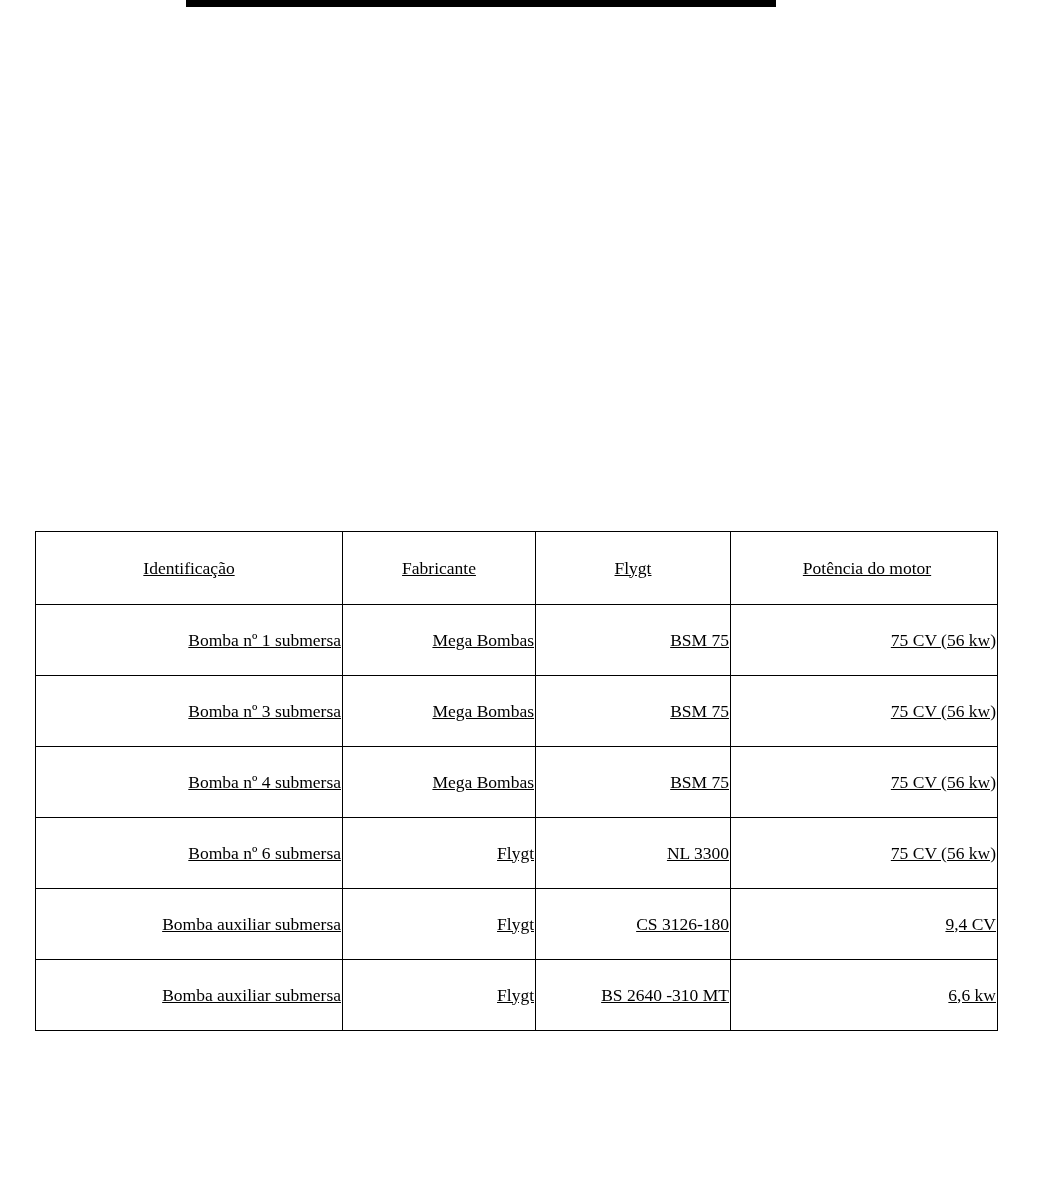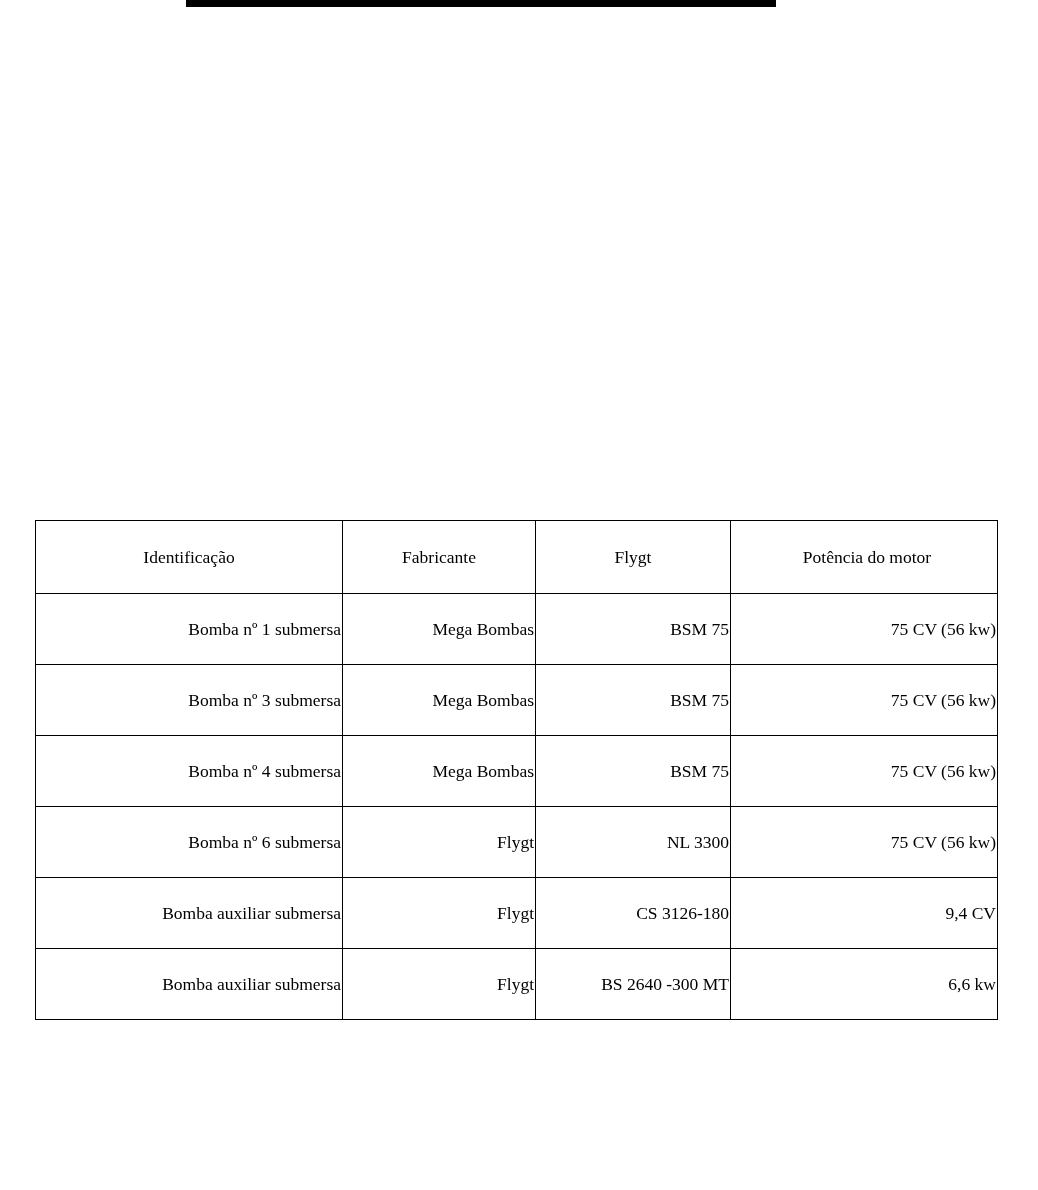--- a/index.html
+++ b/index.html
@@ -22,24 +22,25 @@
     left: 186px;
     top: 0px;
     width: 590px;
     height: 7px;
     background: #000000;
   }
 
   .doc-table {
     position: absolute;
     left: 35px;
-    top: 520px;
+    top: 531px;
     width: 944px;
     border-collapse: collapse;
     table-layout: fixed;
+    text-decoration: underline;
   }
   .doc-table td, .doc-table th {
     border: 1px solid #000000;
     font-weight: normal;
     font-size: 17.5px;
     line-height: 1.2;
     vertical-align: middle;
   }
   .doc-table thead th {
     height: 70px;
@@ -96,17 +97,17 @@
     </tr>
     <tr>
       <td class="col-1">Bomba auxiliar submersa</td>
       <td class="col-2">Flygt</td>
       <td class="col-3">CS 3126-180</td>
       <td class="col-4">9,4 CV</td>
     </tr>
     <tr>
       <td class="col-1">Bomba auxiliar submersa</td>
       <td class="col-2">Flygt</td>
-      <td class="col-3">BS 2640 -300 MT</td>
+      <td class="col-3">BS 2640 -310 MT</td>
       <td class="col-4">6,6 kw</td>
     </tr>
   </tbody>
 </table>
 
 </body></html>

